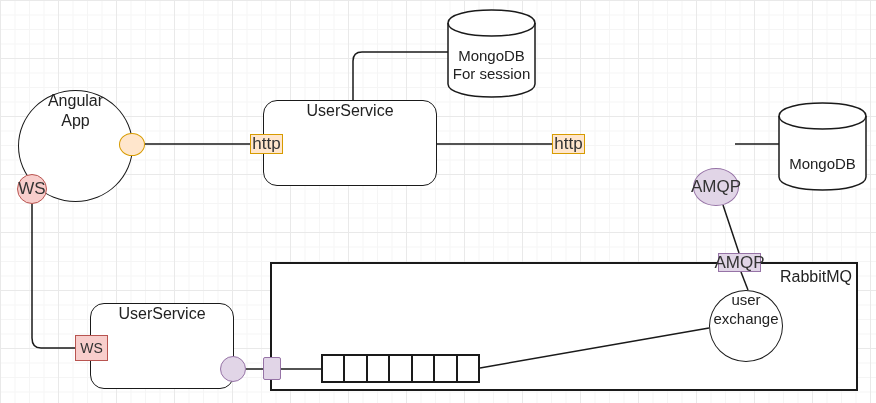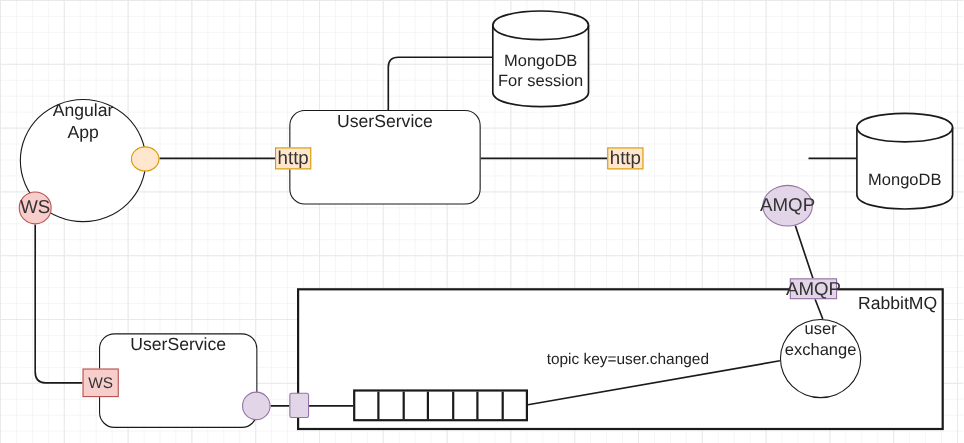--- a/index.html
+++ b/index.html
@@ -63,21 +63,20 @@
     <path class="edge" d="M437,144 L552,144"></path>
     <path class="edge" d="M735,144 L779,144"></path>
     <path class="edge" d="M723,205 L739,253"></path>
     <path class="edge" d="M741,272 L748,290"></path>
     <path class="edge" d="M32,204 L32,338 Q32,348 41,348 L75,348"></path>
     <path class="edge" d="M246,369 L263,369"></path>
     <path class="edge" d="M281,369 L321,369"></path>
     <path class="edge" d="M480,368 L709,328"></path>
   </svg>
 
-  <div class="edge-label" style="left:497px;top:318px;">topic key=user.changed</div>
 
   <div class="node circle" style="left:18px;top:90px;width:115px;height:112px;">
     <div class="node-label">Angular
 App</div>
   </div>
 
   <div class="node rounded" style="left:263px;top:100px;width:174px;height:86px;">
     <div class="node-label">UserService</div>
   </div>
 

